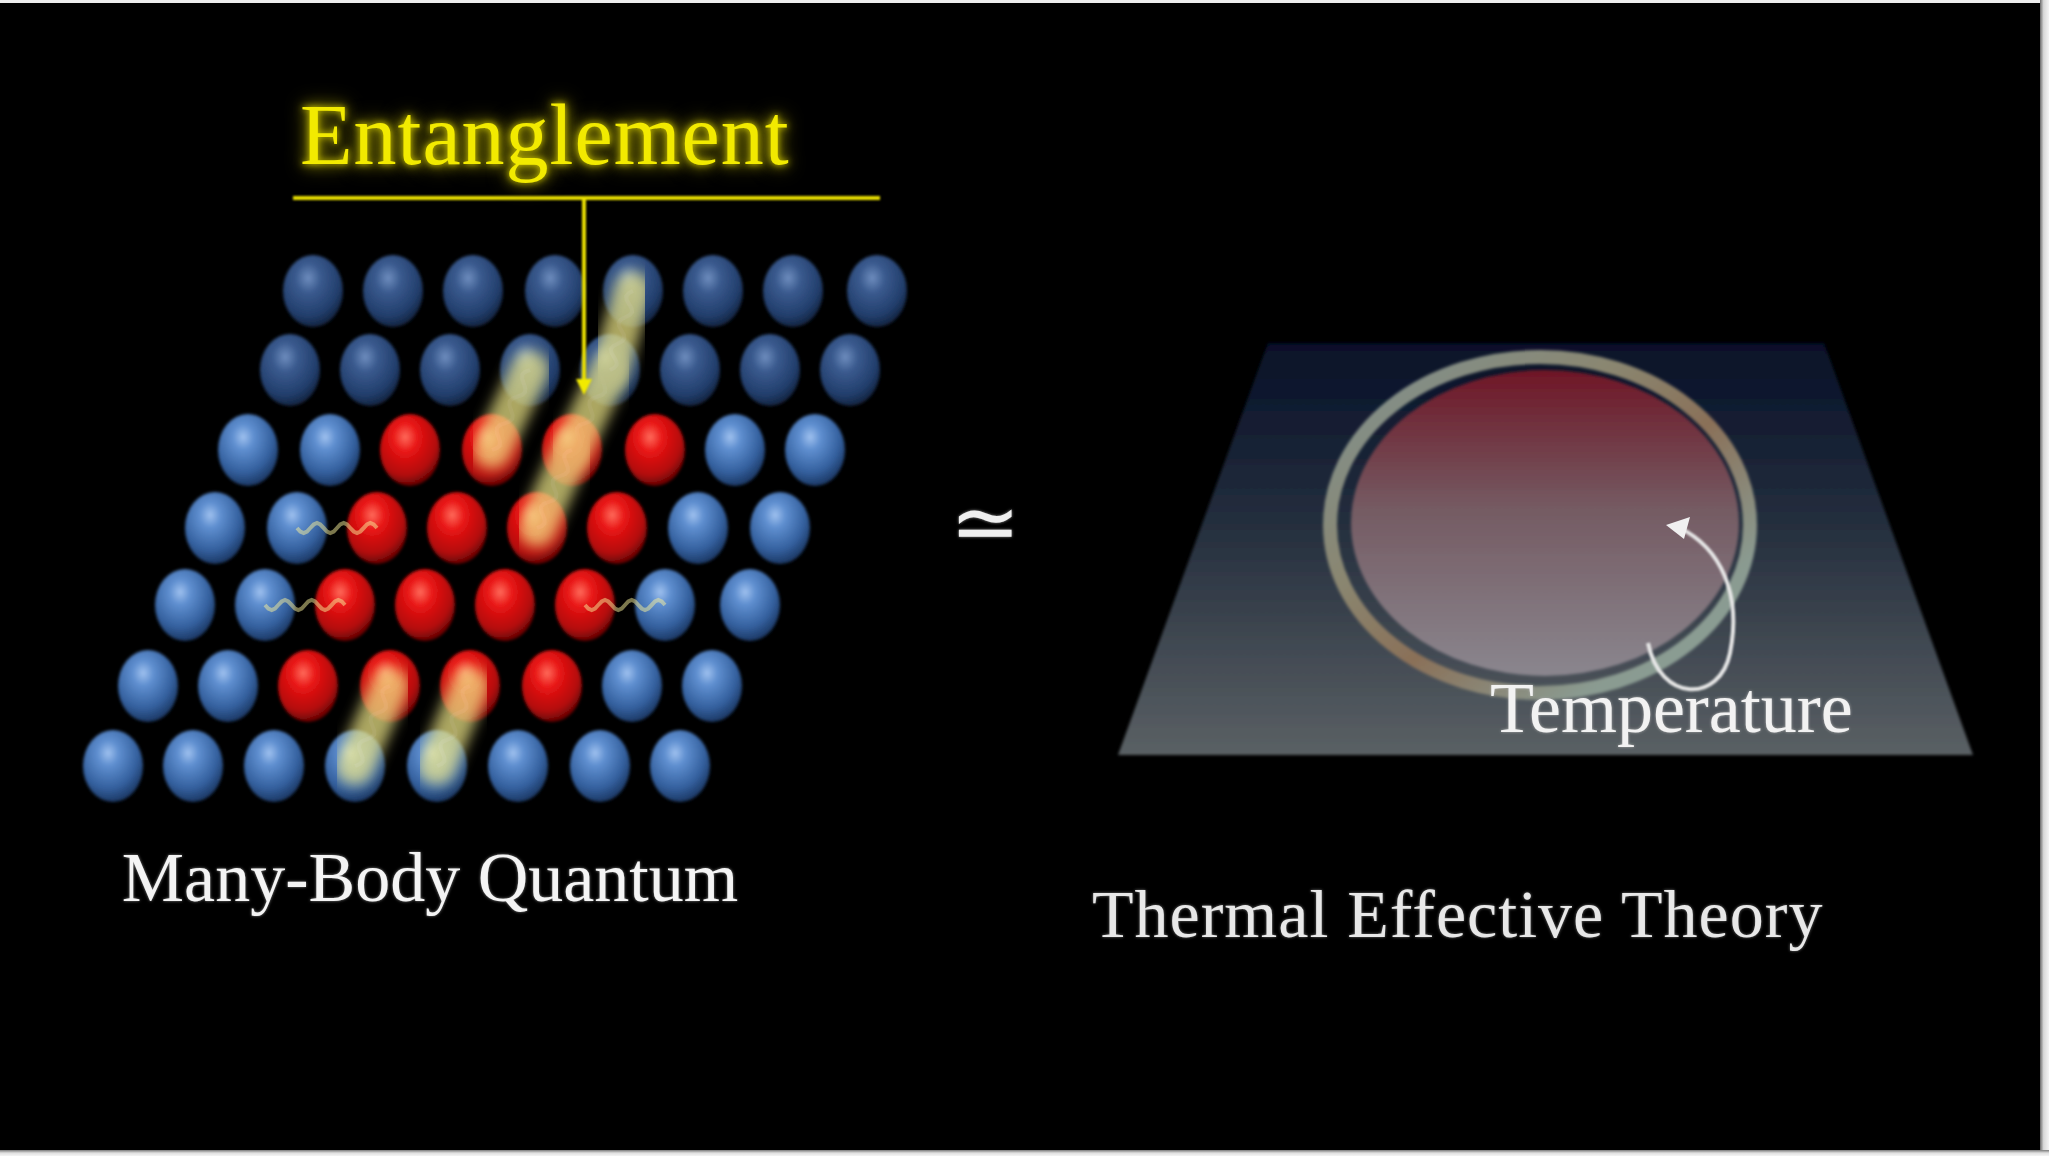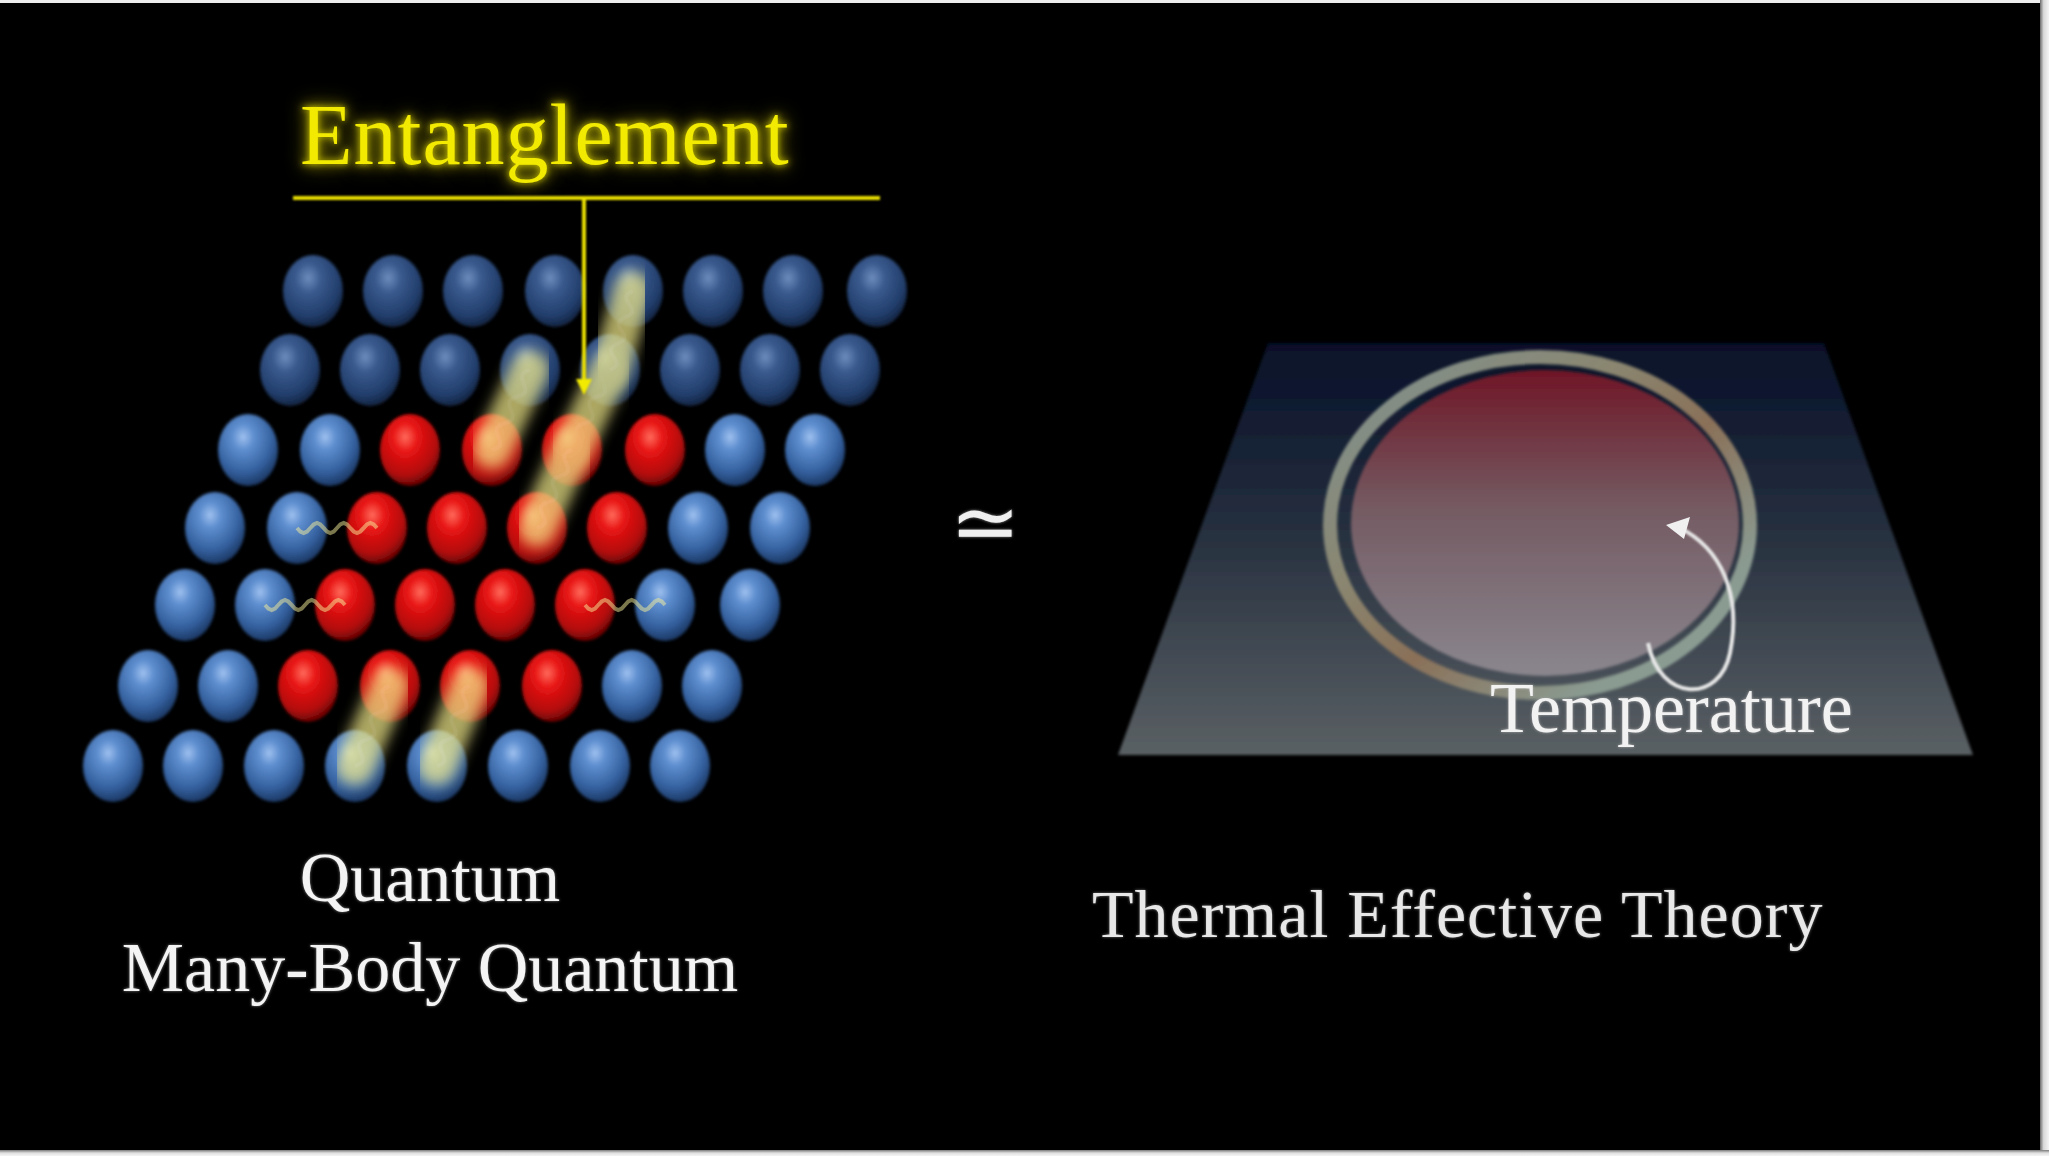--- a/index.html
+++ b/index.html
@@ -184,21 +184,20 @@
       <ellipse cx="1540" cy="522" rx="210" ry="168" fill="none" stroke="url(#gRing)" stroke-width="14" filter="url(#fSoft)"></ellipse>
       <ellipse cx="1545" cy="520" rx="194" ry="153" fill="url(#gDisc)" filter="url(#fSoft)"></ellipse>
       <path d="M1648 640 C 1660 700, 1720 700, 1730 650 C 1742 590, 1720 545, 1680 525" fill="none" stroke="#e6e6e6" stroke-width="4" filter="url(#fGlowLine)"></path>
       <polygon points="1666,522 1690,514 1684,536" fill="#f0f0f0"></polygon>
     </g>
   </svg>
 
   <div class="label" id="entanglement-label">Entanglement</div>
 
   <div class="label" id="quantum-label">
-    <div>Quantum</div>
     <div>Many-Body Quantum</div>
   </div>
 
   <div class="label" id="approx-symbol">≃</div>
 
   <div class="label" id="temperature-label">Temperature</div>
 
   <div class="label" id="thermal-label">Thermal Effective Theory</div>
 
 </div>

